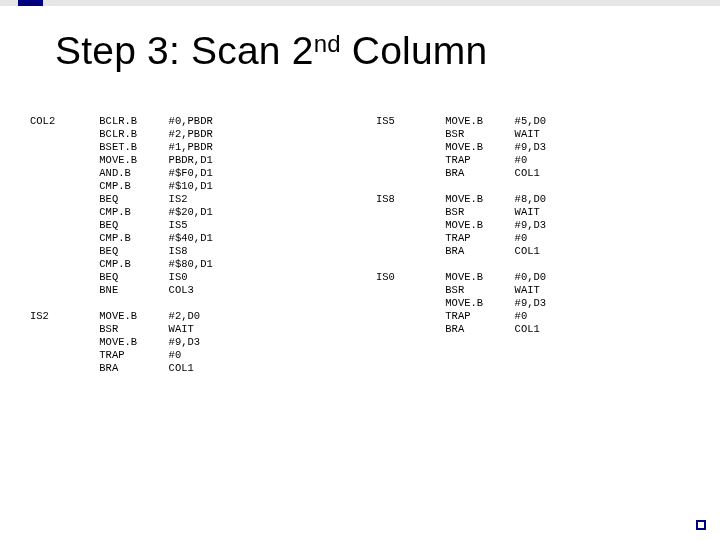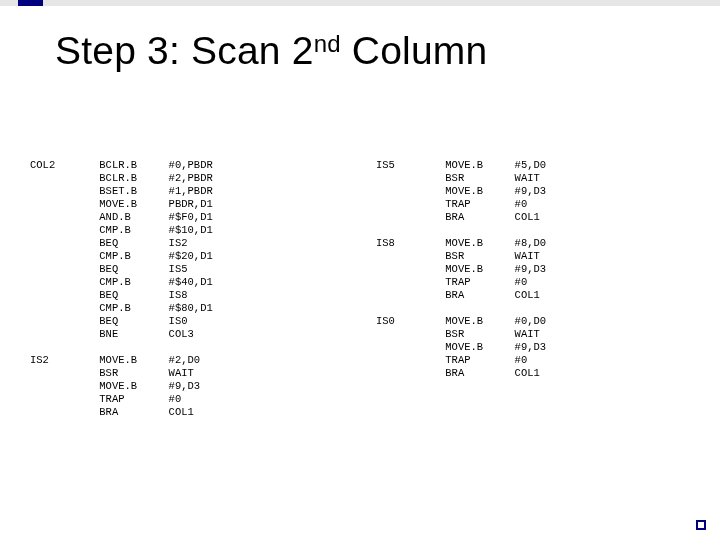--- a/index.html
+++ b/index.html
@@ -47,21 +47,20 @@
     position: relative;
     top: 2px;
   }
   .content {
     position: absolute;
     top: 115px;
     left: 30px;
     right: 30px;
     bottom: 20px;
     display: flex;
-    margin-top: 44px;
   }
   .col {
     flex: 1;
     font-family: "Courier New", Courier, monospace;
     font-size: 10.5px;
     line-height: 13px;
     color: #000000;
     white-space: pre;
   }
   .col.left {

